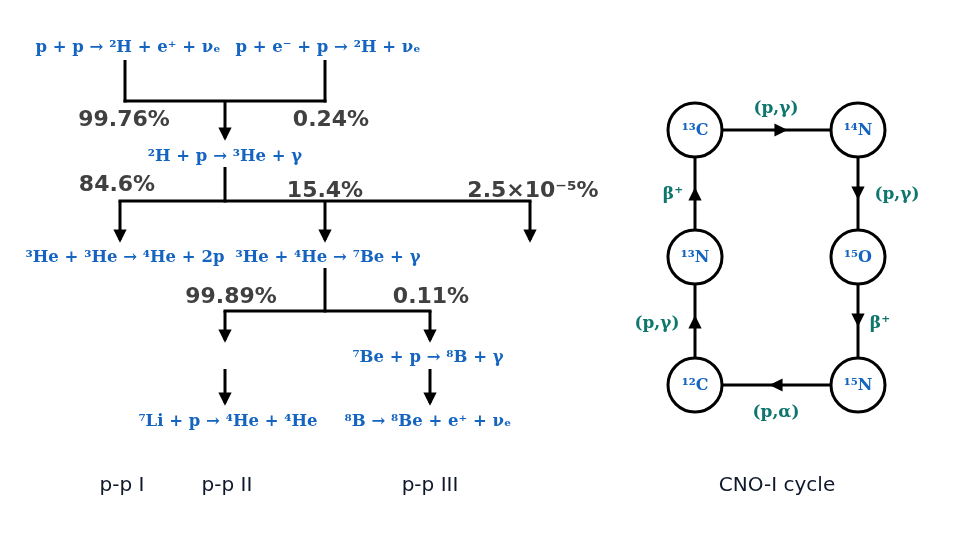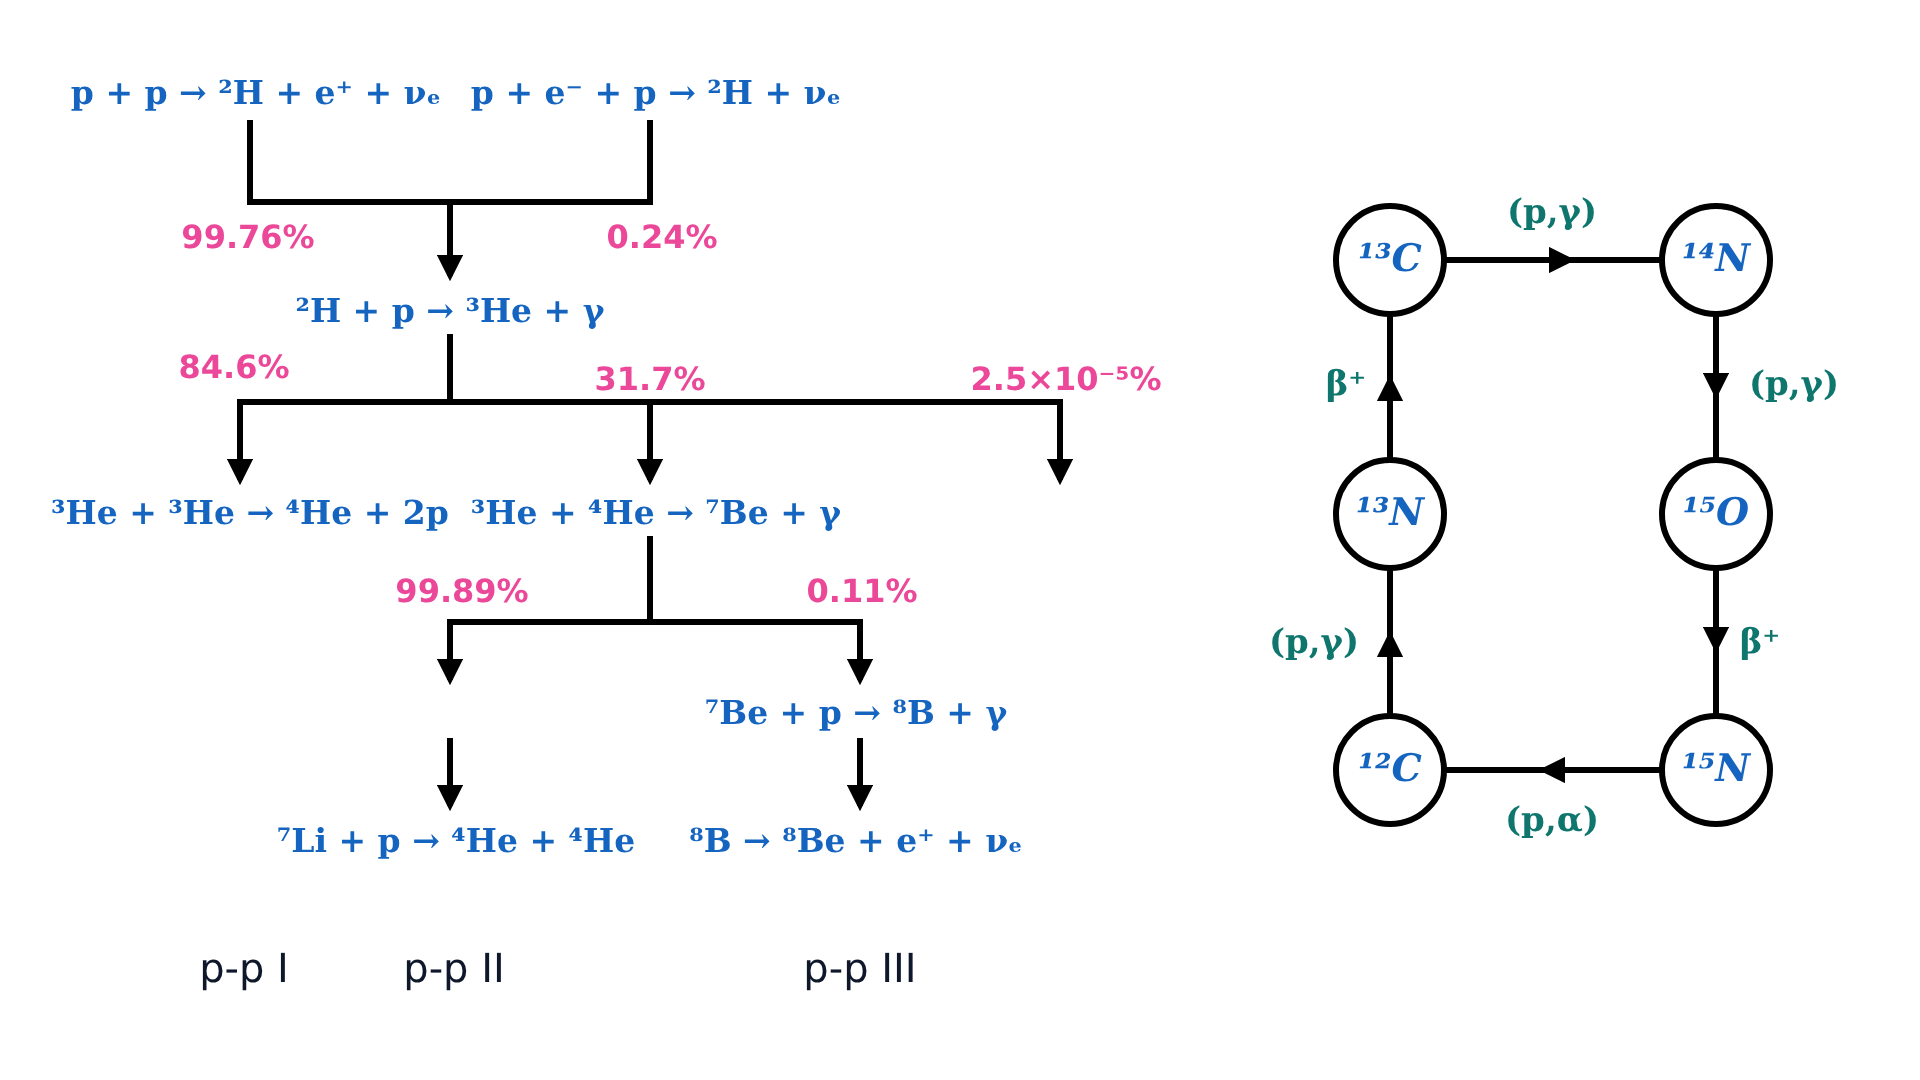--- a/index.html
+++ b/index.html
@@ -4,23 +4,23 @@
 <style>
   * { margin:0; padding:0; box-sizing:border-box; }
   html,body { background:#ffffff; }
   .stage {
     position:relative; width:960px; height:540px; background:#ffffff;
     overflow:hidden; font-family:"DejaVu Serif", serif;padding-left:25px;
   }
   svg.lines { position:absolute; left:0; top:0; }
   .lbl { position:absolute; transform:translate(-50%,-50%); white-space:nowrap; line-height:1; }
   .rx   { color:#1565c0; font-family:"DejaVu Serif", serif; font-weight:bold; font-size:16.5px; }
-  .pct  { color:#ec4899; font-family:"DejaVu Sans","Liberation Sans",sans-serif; font-weight:bold; font-size:16px; }
+  .pct  { color:#404040; font-family:"DejaVu Sans","Liberation Sans",sans-serif; font-weight:bold; font-size:22px; }
   .branch { color:#0f172a; font-family:"DejaVu Sans","Liberation Sans",sans-serif; font-weight:400; font-size:20px; }
-  .node { color:#1565c0; font-family:"DejaVu Serif", serif; font-weight:bold; font-size:19px;font-style:italic; }
+  .node { color:#1565c0; font-family:"DejaVu Serif", serif; font-weight:bold; font-size:16px; }
   .edge { color:#0f766e; font-family:"DejaVu Serif", serif; font-weight:bold; font-size:17px; }
 </style>
 </head>
 <body>
 
 <div class="stage">
 
   <svg class="lines" width="960" height="540" viewBox="0 0 960 540">
     <defs>
       <marker id="ah" viewBox="0 0 10 10" refX="8" refY="5" markerWidth="4.4" markerHeight="4.4" orient="auto">
@@ -73,21 +73,21 @@
   <div class="lbl rx" style="left:225px; top:156px">²H + p → ³He + γ</div>
   <div class="lbl rx" style="left:125px; top:257px">³He + ³He → ⁴He + 2p</div>
   <div class="lbl rx" style="left:328px; top:257px">³He + ⁴He → ⁷Be + γ</div>
   <div class="lbl rx" style="left:428px; top:357px">⁷Be + p → ⁸B + γ</div>
   <div class="lbl rx" style="left:228px; top:421px">⁷Li + p → ⁴He + ⁴He</div>
   <div class="lbl rx" style="left:428px; top:421px">⁸B → ⁸Be + e⁺ + νₑ</div>
 
   <div class="lbl pct" style="left:124px; top:119px">99.76%</div>
   <div class="lbl pct" style="left:331px; top:119px">0.24%</div>
   <div class="lbl pct" style="left:117px; top:184px">84.6%</div>
-  <div class="lbl pct" style="left:325px; top:190px">31.7%</div>
+  <div class="lbl pct" style="left:325px; top:190px">15.4%</div>
   <div class="lbl pct" style="left:533px; top:190px">2.5×10⁻⁵%</div>
   <div class="lbl pct" style="left:231px; top:296px">99.89%</div>
   <div class="lbl pct" style="left:431px; top:296px">0.11%</div>
 
   <div class="lbl branch" style="left:122px; top:484px">p-p I</div>
   <div class="lbl branch" style="left:227px; top:484px">p-p II</div>
   <div class="lbl branch" style="left:430px; top:484px">p-p III</div>
 
   <div class="lbl node" style="left:695px; top:130px">¹³C</div>
   <div class="lbl node" style="left:858px; top:130px">¹⁴N</div>
@@ -96,14 +96,15 @@
   <div class="lbl node" style="left:695px; top:385px">¹²C</div>
   <div class="lbl node" style="left:695px; top:257px">¹³N</div>
 
   <div class="lbl edge" style="left:776px; top:107px">(p,γ)</div>
   <div class="lbl edge" style="left:897px; top:193px">(p,γ)</div>
   <div class="lbl edge" style="left:880px; top:322px">β⁺</div>
   <div class="lbl edge" style="left:776px; top:411px">(p,α)</div>
   <div class="lbl edge" style="left:657px; top:322px">(p,γ)</div>
   <div class="lbl edge" style="left:673px; top:193px">β⁺</div>
 
+  <div class="lbl branch" style="left:777px; top:484px">CNO-I cycle</div>
 
 </div>
 
 </body></html>

